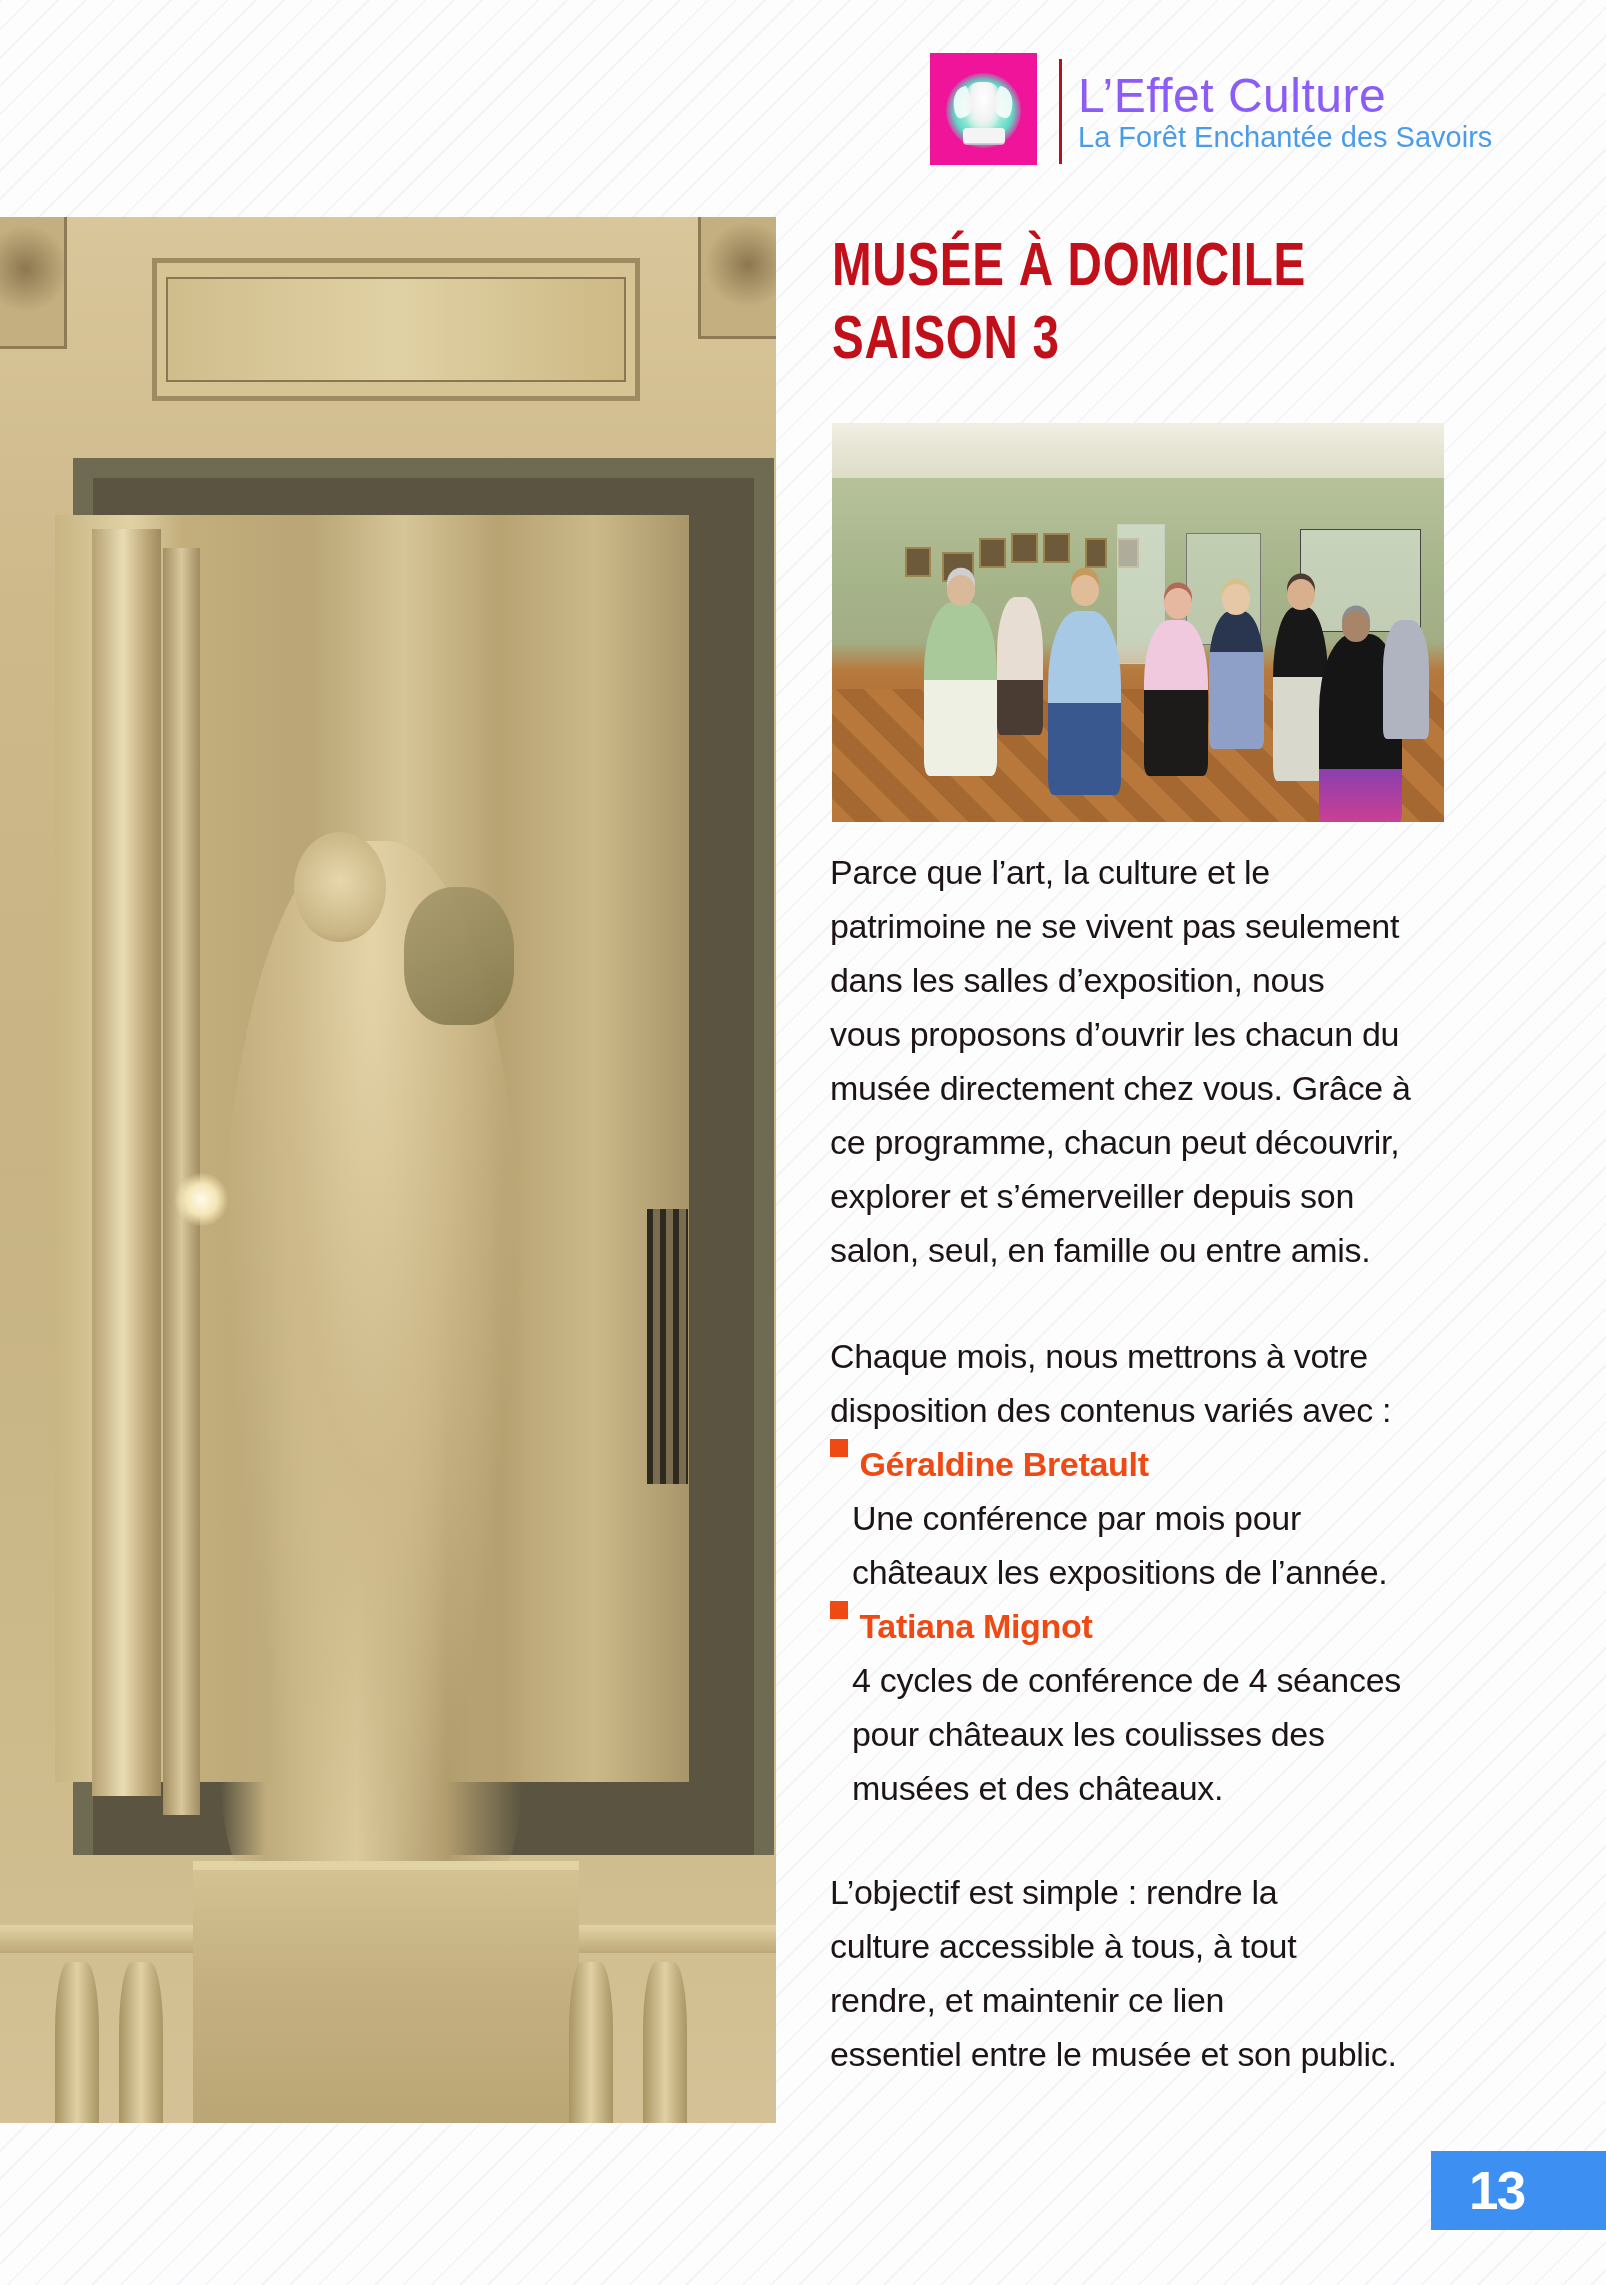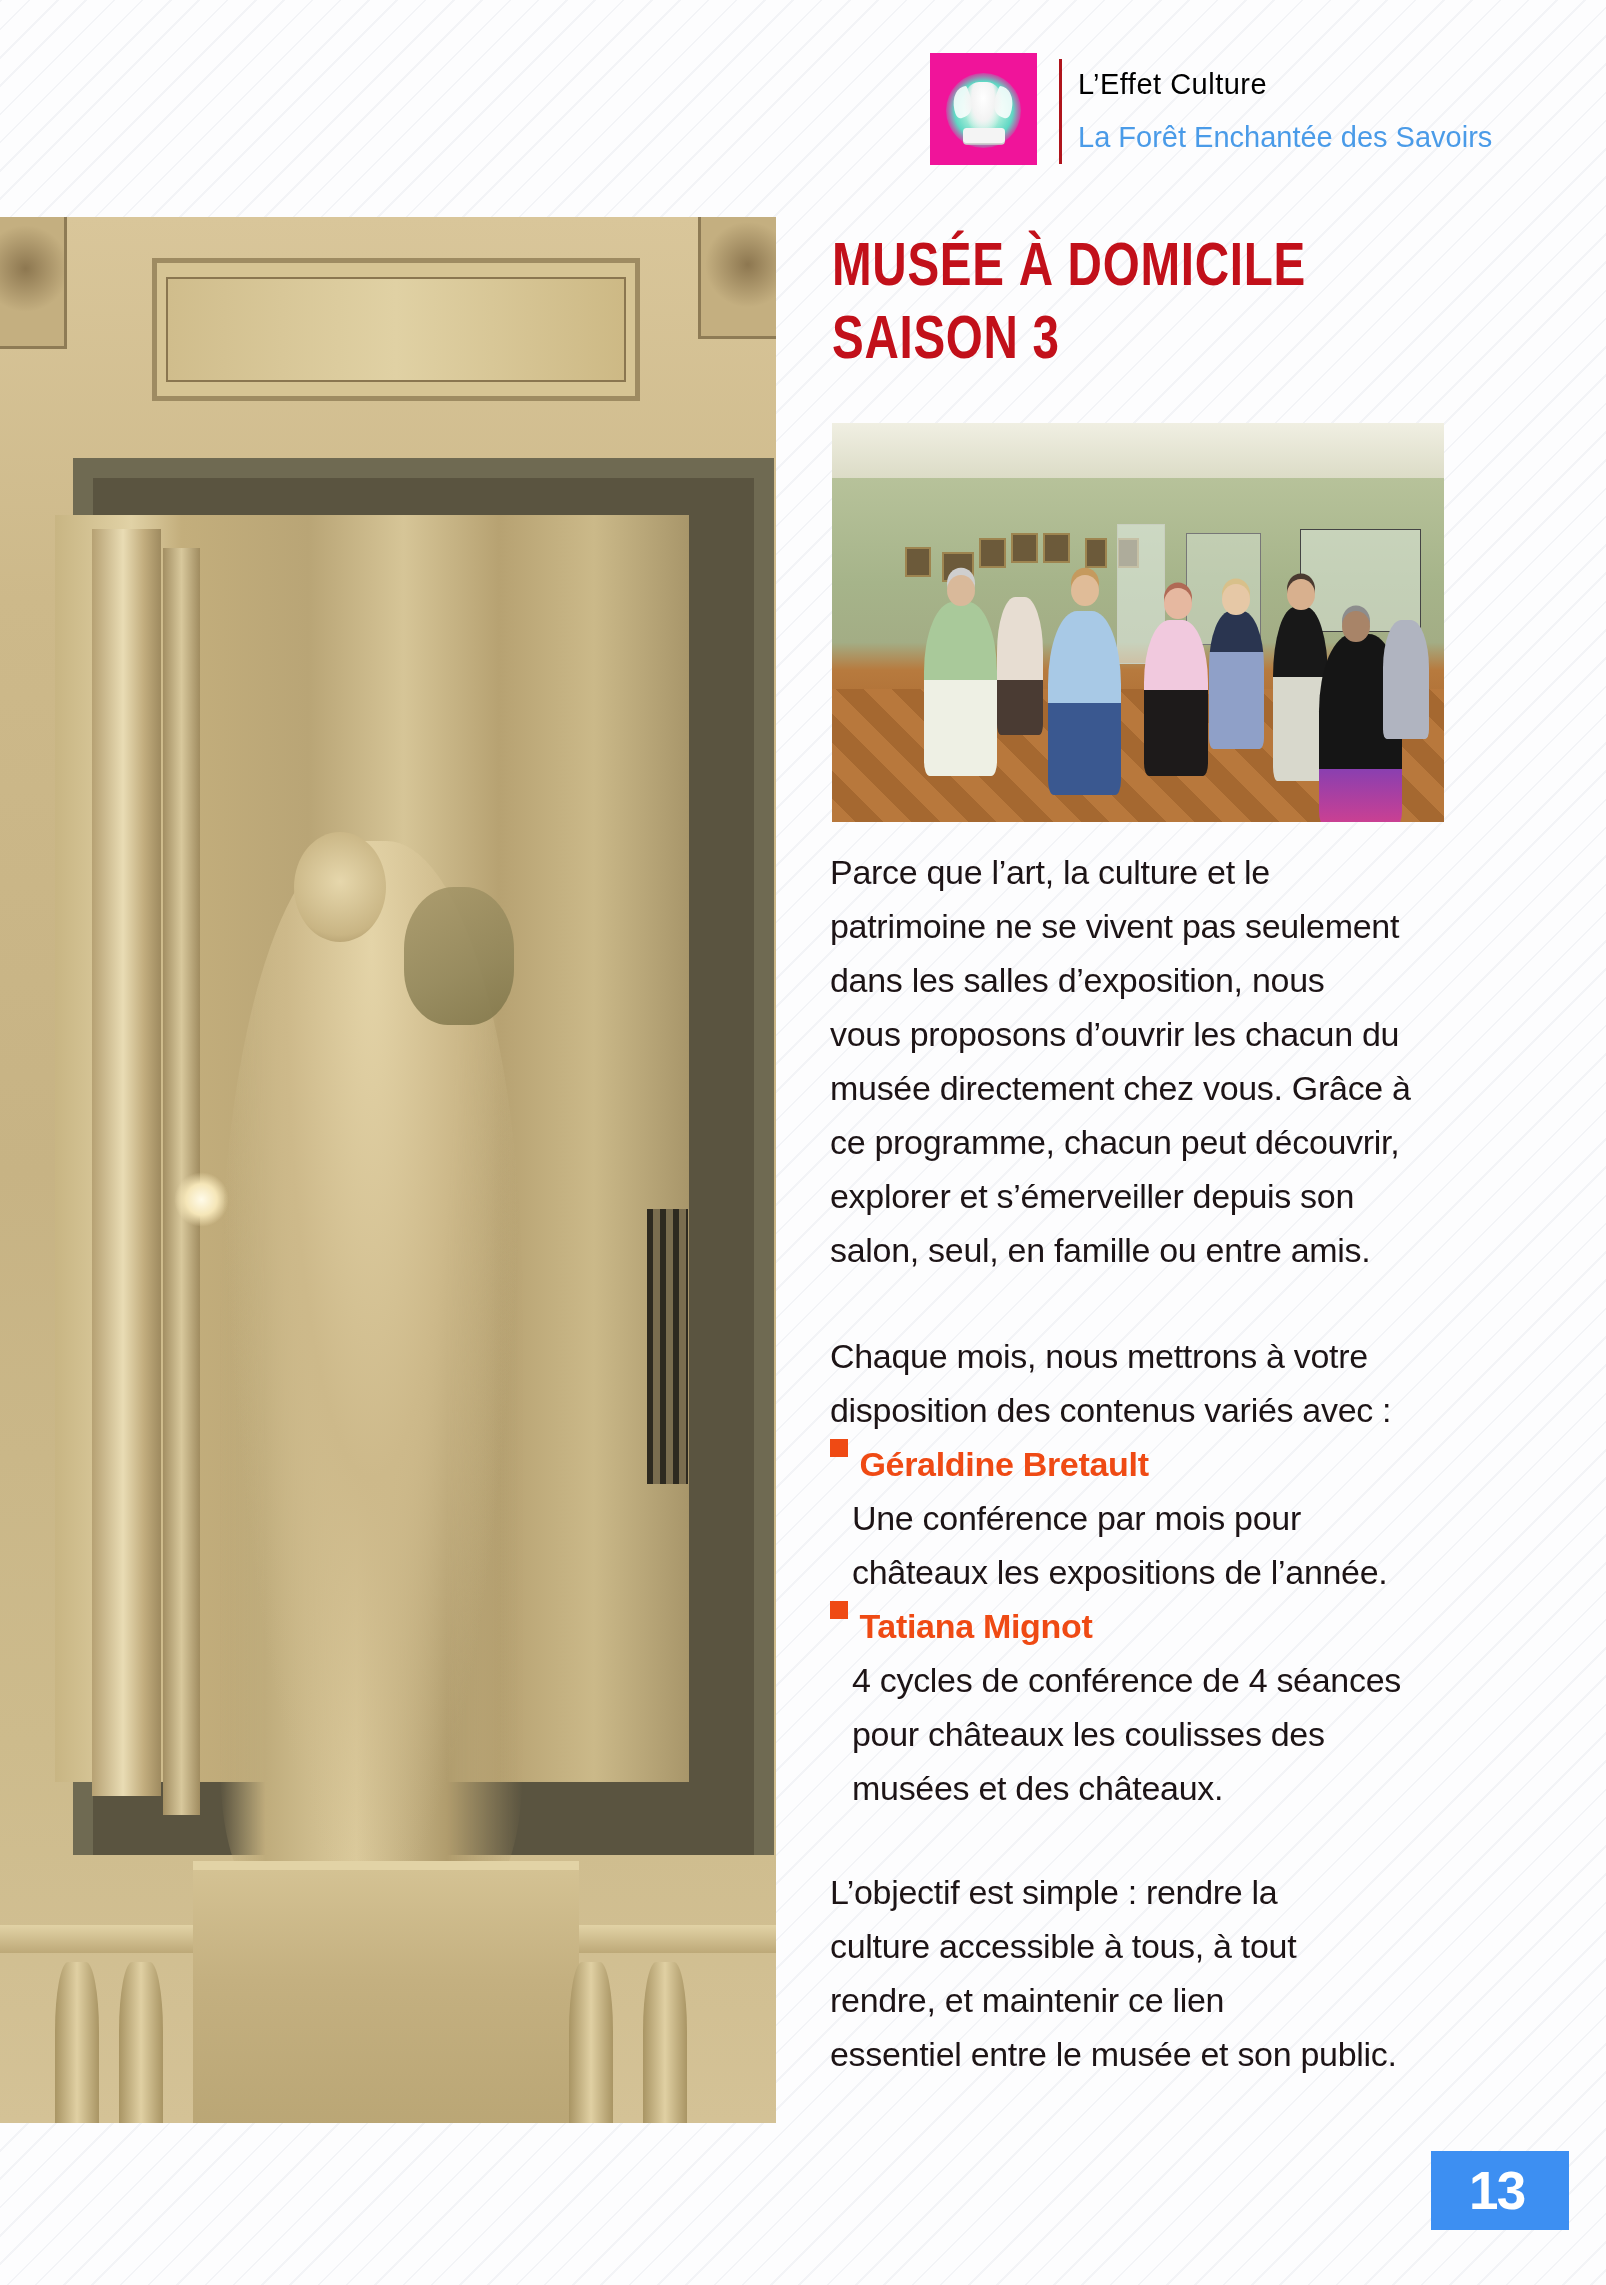--- a/index.html
+++ b/index.html
@@ -29,21 +29,21 @@
   .logo-wing-l { left:22px; border-radius:80% 10% 60% 20%; transform:rotate(-20deg); }
   .logo-wing-r { left:64px; border-radius:10% 80% 20% 60%; transform:rotate(20deg); }
   .logo-book {
     position:absolute; left:33px; top:75px; width:42px; height:14.7px; background:#f4f4f4;
     border-radius:3.7px; box-shadow: 0 1.8px 0 #cfcfcf;
   }
   .header-divider {
     position:absolute; left:1059px; top:59px; width:2.8px; height:105px; background:#b0141c;
   }
   .brand-title {
-    position:absolute; left:1078px; top:68px; color:#000000; font-size:29px; font-weight:400;
+    position:absolute; left:1078px; top:68px; color:#8b5cf6; font-size:48px; font-weight:400;
     letter-spacing:0.5px; white-space:nowrap;
   }
   .brand-subtitle {
     position:absolute; left:1078px; top:121px; color:#4a9be8; font-size:29px; font-weight:300;
     white-space:nowrap;
   }
   
   .statue-photo {
     position:absolute; left:0; top:217px; width:776px; height:1906px; overflow:hidden;
     background: linear-gradient(180deg, #d9c69a 0%, #cdb98a 20%, #c7b384 50%, #cdbb8c 80%, #d4c296 100%);
@@ -113,21 +113,21 @@
   .para1 { top:845px; }
   .para2 { top:1329px; }
   .para3 { top:1865px; }
   .speaker {
     display:flex; align-items:flex-start; color:#ef4a14; font-weight:700; font-size:34px; line-height:54px;
   }
   .speaker .bullet { width:18.4px; height:18.4px; background:#ef4a14; margin-right:11px; margin-top:1.8px; }
   .speaker-desc { padding-left:22px; }
   
   .page-number {
-    position:absolute; left:1431px; top:2151px; width:138px; height:79px; background:#3d8ff2;
+    position:absolute; left:1431px; top:2151px; width:175px; height:79px; background:#3d8ff2;
     color:#ffffff; font-weight:700; font-size:53px; line-height:79px; padding-left:38px; box-sizing:border-box;
     letter-spacing:-1.8px;
   }
 </style>
 </head>
 <body>
 
 <div class="logo-box">
   <div class="logo-halo"></div>
   <div class="logo-wing-l"></div>

